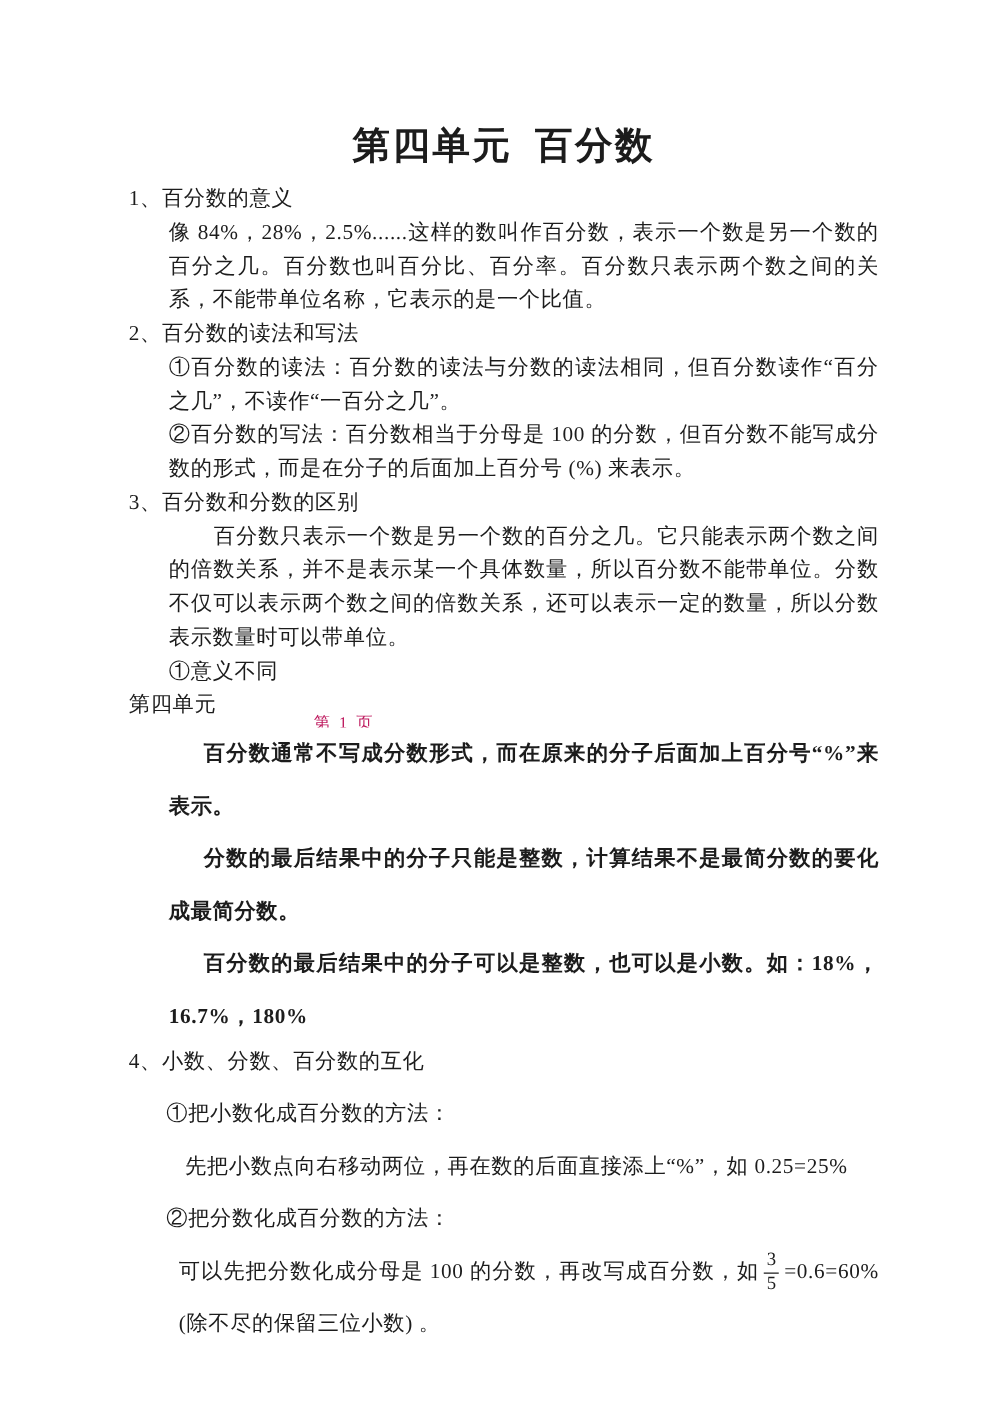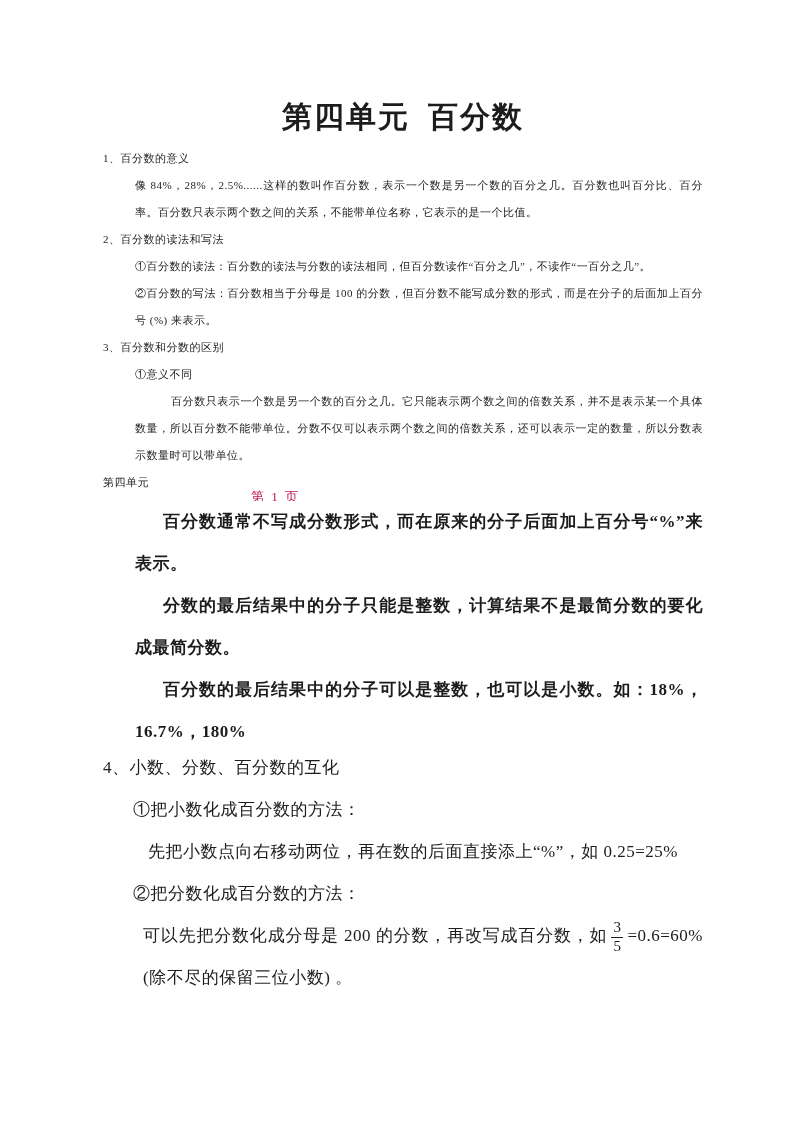--- a/index.html
+++ b/index.html
@@ -25,21 +25,21 @@
     justify-content: center;
     gap: 18px;
     font-family: "Liberation Sans", "DejaVu Sans", sans-serif;
     font-weight: bold;
     font-size: 30px;
     line-height: 33px;
     letter-spacing: 2px;
   }
   .sec-a {
     margin-top: 12px;
-    font-size: 11px;
+    font-size: 17px;
     line-height: 27px;
     letter-spacing: 0.5px;
     text-align: justify;
   }
   .sec-b {
     font-size: 17px;
     line-height: 42px;
     letter-spacing: 0.5px;
     text-align: justify;
   }
@@ -92,38 +92,38 @@
 
     <div class="sec-a">
       <div class="h">1、百分数的意义</div>
       <div class="ind">像 84%，28%，2.5%......这样的数叫作百分数，表示一个数是另一个数的百分之几。百分数也叫百分比、百分率。百分数只表示两个数之间的关系，不能带单位名称，它表示的是一个比值。</div>
 
       <div class="h">2、百分数的读法和写法</div>
       <div class="ind">①百分数的读法：百分数的读法与分数的读法相同，但百分数读作“百分之几”，不读作“一百分之几”。</div>
       <div class="ind">②百分数的写法：百分数相当于分母是 100 的分数，但百分数不能写成分数的形式，而是在分子的后面加上百分号 (%) 来表示。</div>
 
       <div class="h">3、百分数和分数的区别</div>
+      <div class="ind indent2">百分数只表示一个数是另一个数的百分之几。它只能表示两个数之间的倍数关系，并不是表示某一个具体数量，所以百分数不能带单位。分数不仅可以表示两个数之间的倍数关系，还可以表示一定的数量，所以分数表示数量时可以带单位。</div>
       <div class="ind">①意义不同</div>
-      <div class="ind indent2">百分数只表示一个数是另一个数的百分之几。它只能表示两个数之间的倍数关系，并不是表示某一个具体数量，所以百分数不能带单位。分数不仅可以表示两个数之间的倍数关系，还可以表示一定的数量，所以分数表示数量时可以带单位。</div>
       <div class="h">第四单元</div>
     </div>
 
     <div class="page-marker">第 1 页</div>
 
     <div class="sec-b">
       <div class="ind2">百分数通常不写成分数形式，而在原来的分子后面加上百分号“%”来表示。</div>
       <div class="ind2">分数的最后结果中的分子只能是整数，计算结果不是最简分数的要化成最简分数。</div>
       <div class="ind2">百分数的最后结果中的分子可以是整数，也可以是小数。如：18%，16.7%，180%</div>
 
       <div class="h h4">4、小数、分数、百分数的互化</div>
       <div class="m-label">①把小数化成百分数的方法：</div>
       <div class="m-text">先把小数点向右移动两位，再在数的后面直接添上“%”，如 0.25=25%</div>
       <div class="m-label">②把分数化成百分数的方法：</div>
       <div class="m-text2">
-        <span>可以先把分数化成分母是 200 的分数，再改写成百分数，如</span><span class="fraction">
+        <span>可以先把分数化成分母是 100 的分数，再改写成百分数，如</span><span class="fraction">
             <span>3</span>
             <span class="bar"></span>
             <span>5</span>
           </span><span>=0.6=60% (除不尽的保留三位小数) 。</span>
       </div>
     </div>
 
   </div>
 </div>
 

